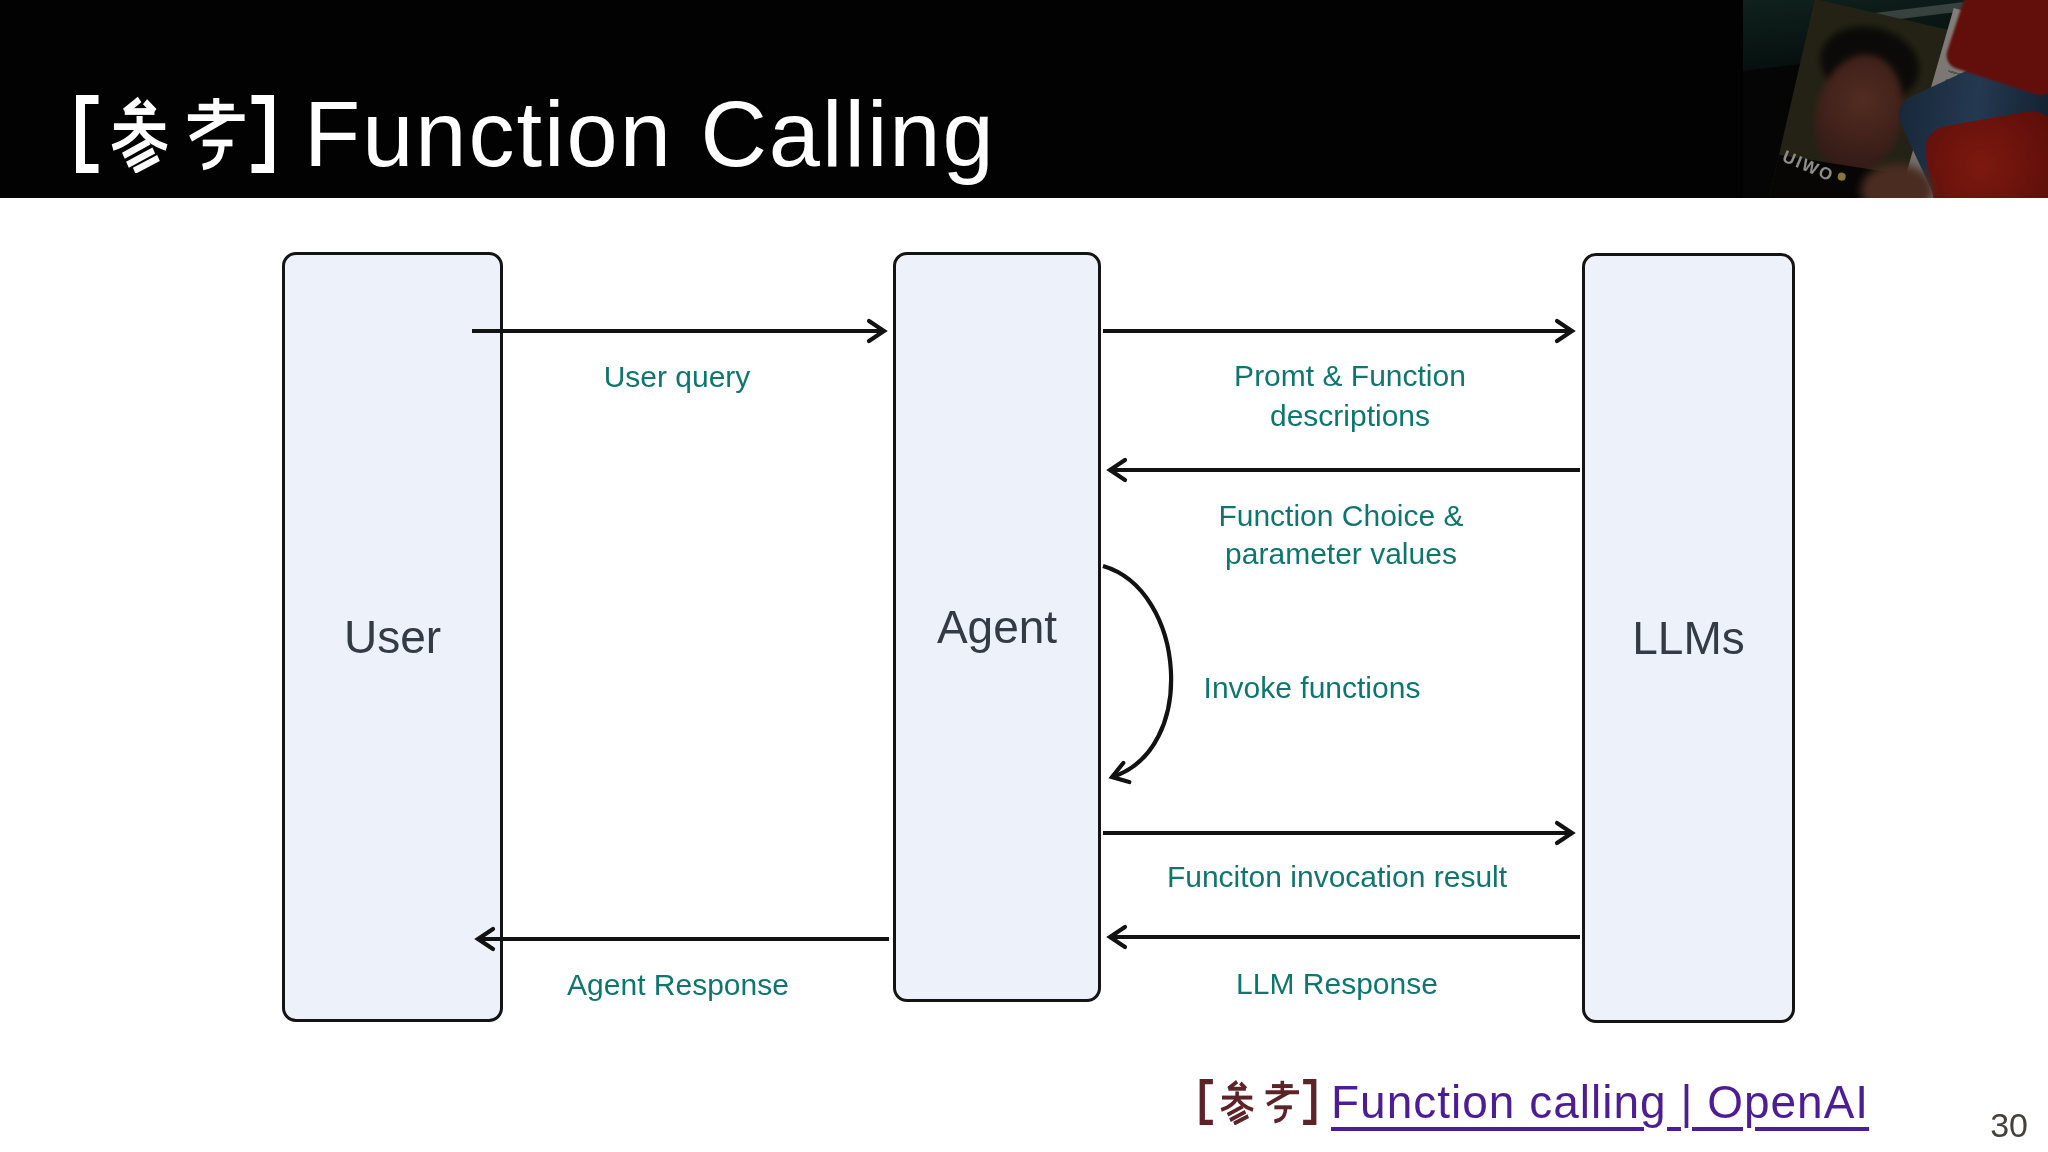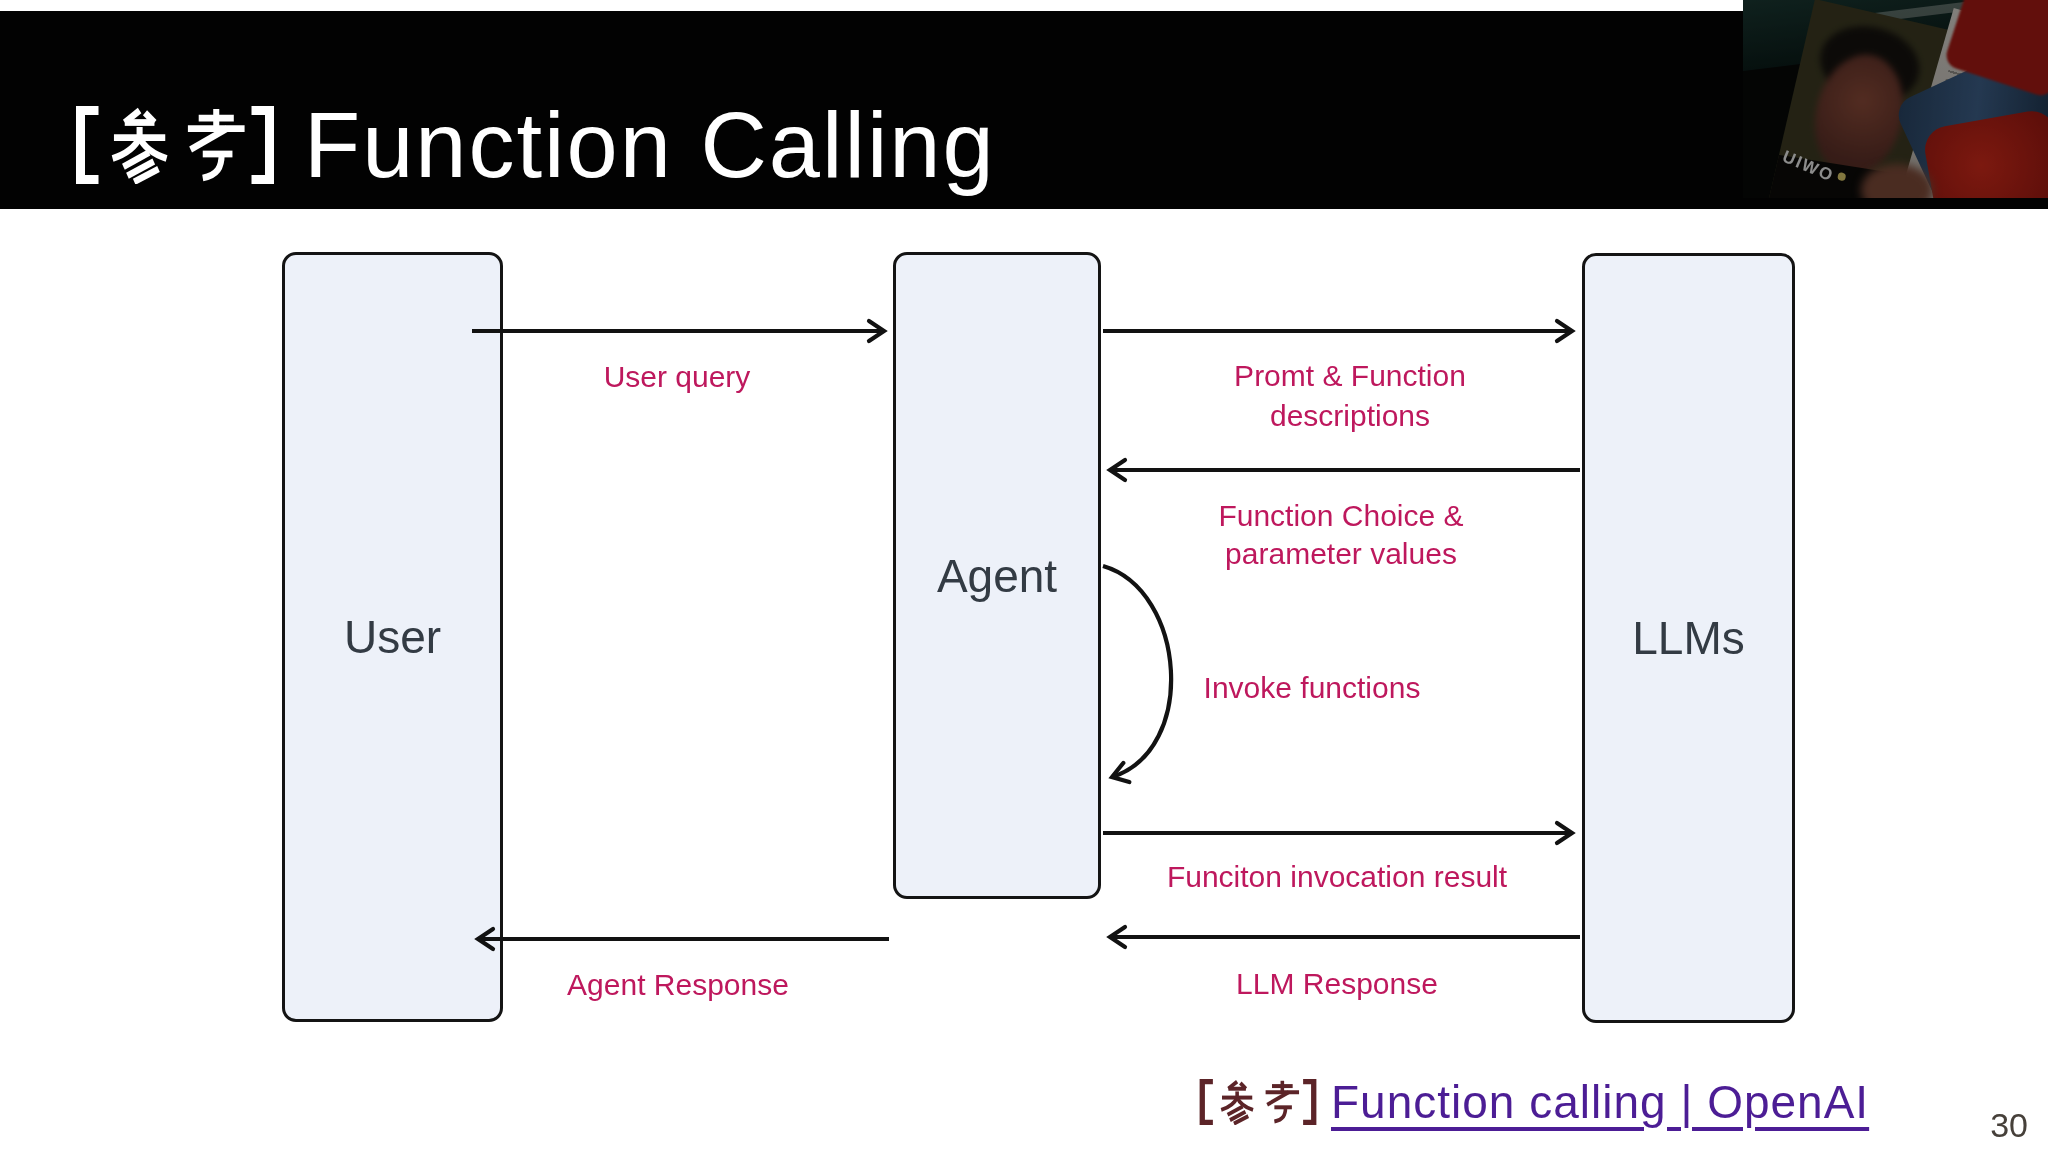--- a/index.html
+++ b/index.html
@@ -4,21 +4,21 @@
 <style>
   html,body { margin:0; padding:0; background:#ffffff; }
   .slide {
     position:relative; width:2048px; height:1152px;
     background:#ffffff; overflow:hidden;
     font-family:"Liberation Sans","DejaVu Sans",sans-serif;
   }
   .sr-only { position:absolute; width:1px; height:1px; overflow:hidden; clip:rect(0 0 0 0); white-space:nowrap; }
 
   
-  .header { position:absolute; left:0; top:11px; width:2048px; height:198px; background:#020202; }
+  .header { position:absolute; left:0; top:0; width:2048px; height:198px; background:#020202; }
   .title-row { position:absolute; left:70px; top:88px; height:92px; display:flex; align-items:center; gap:24px; }
   .kanji { display:block; }
   .kanji-title { height:78px; width:210px; color:#ffffff; }
   .title-text { font-size:92px; line-height:92px; color:#ffffff; letter-spacing:2px; font-weight:400; white-space:nowrap; }
 
   
   .webcam { position:absolute; right:0; top:0; width:305px; height:198px; background:#070908; overflow:hidden; }
   .wc-streak1 { position:absolute; left:-30px; top:-36px; width:430px; height:84px; background:linear-gradient(to bottom,#1d3d37,#0b1c19); transform:rotate(-7deg); }
   .wc-streak2 { position:absolute; left:70px; top:4px; width:270px; height:9px; background:#b9beb8; opacity:.45; transform:rotate(-7deg); }
   .wc-page-left { position:absolute; left:46px; top:12px; width:140px; height:215px; transform:rotate(13deg); background:#3c3a22; overflow:hidden; }
@@ -38,28 +38,28 @@
   .wc-hand { position:absolute; left:118px; bottom:-18px; width:72px; height:52px; border-radius:50%; background:#7c4a38; filter:blur(4px); }
   .wc-overlay { position:absolute; inset:0; background:rgba(0,0,0,.40); }
 
   
   .node {
     position:absolute; background:#edf1f9; border:3.5px solid #141414; border-radius:14px;
     display:flex; align-items:center; justify-content:center;
     font-size:46px; color:#333b44; box-sizing:border-box;
   }
   .node-user  { left:282px;  top:252px; width:221px; height:770px; }
-  .node-agent { left:893px;  top:252px; width:208px; height:647px; }
+  .node-agent { left:893px;  top:252px; width:208px; height:750px; }
   .node-llms  { left:1582px; top:253px; width:213px; height:770px; }
 
   .edges-svg { position:absolute; left:0; top:0; pointer-events:none; }
 
   .elabel {
     position:absolute; transform:translate(-50%,-50%);
-    font-size:30px; line-height:40px; color:#be185d;
+    font-size:30px; line-height:40px; color:#0f766e;
     text-align:center; white-space:nowrap;
   }
 
   
   .reference { position:absolute; left:1195px; top:1076px; height:52px; display:flex; align-items:center; gap:10px; }
   .kanji-footer { height:46px; width:126px; color:#5c2428; }
   .ref-link {
     font-size:46px; line-height:52px; color:#4c1d95; letter-spacing:1px;
     text-decoration:underline; text-decoration-thickness:4px; text-underline-offset:9px;
     cursor:pointer; white-space:nowrap;

